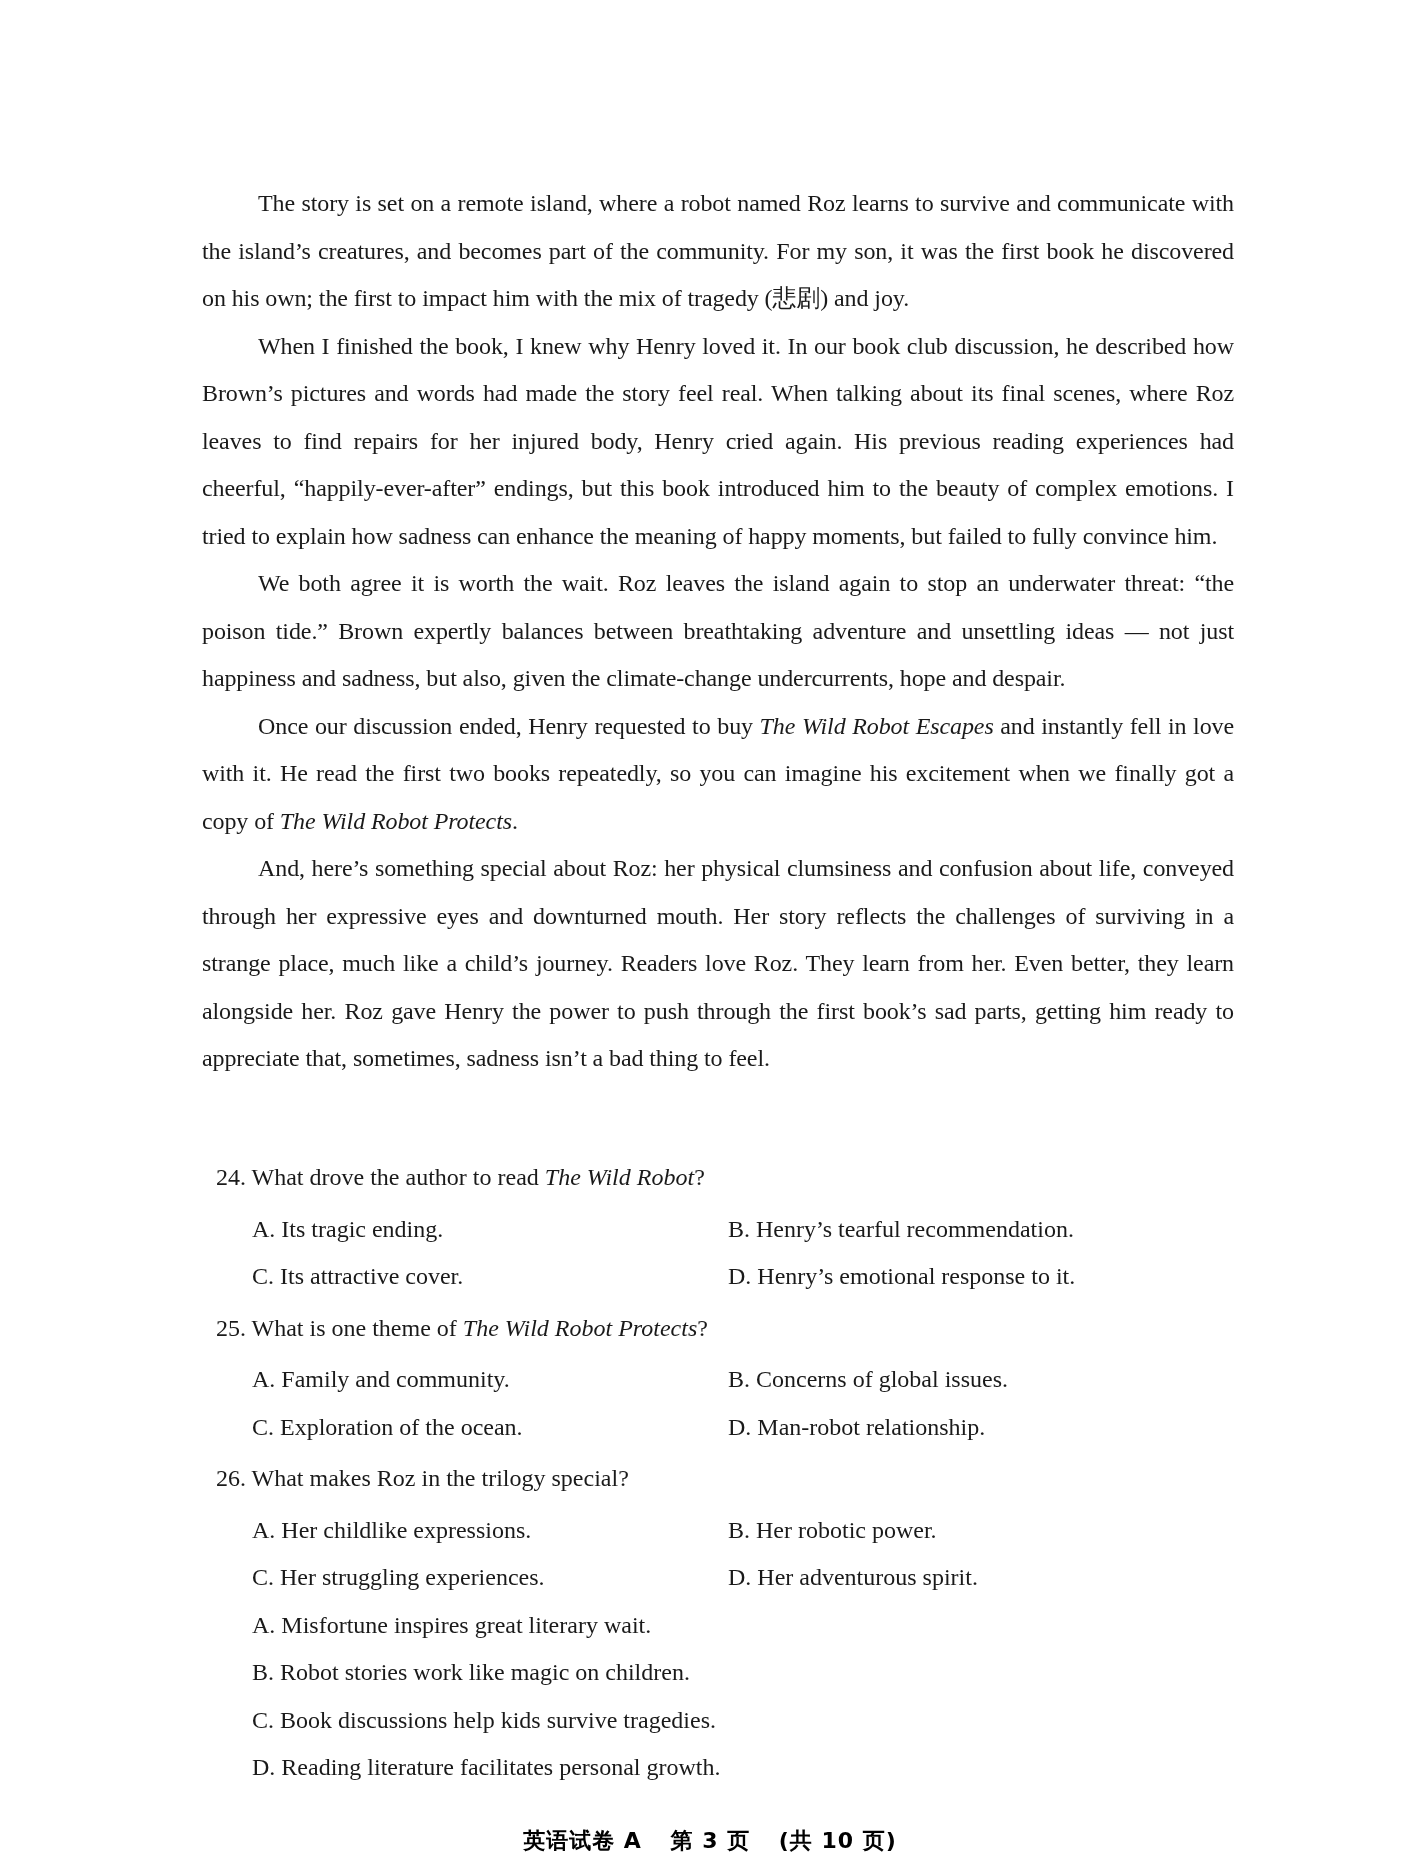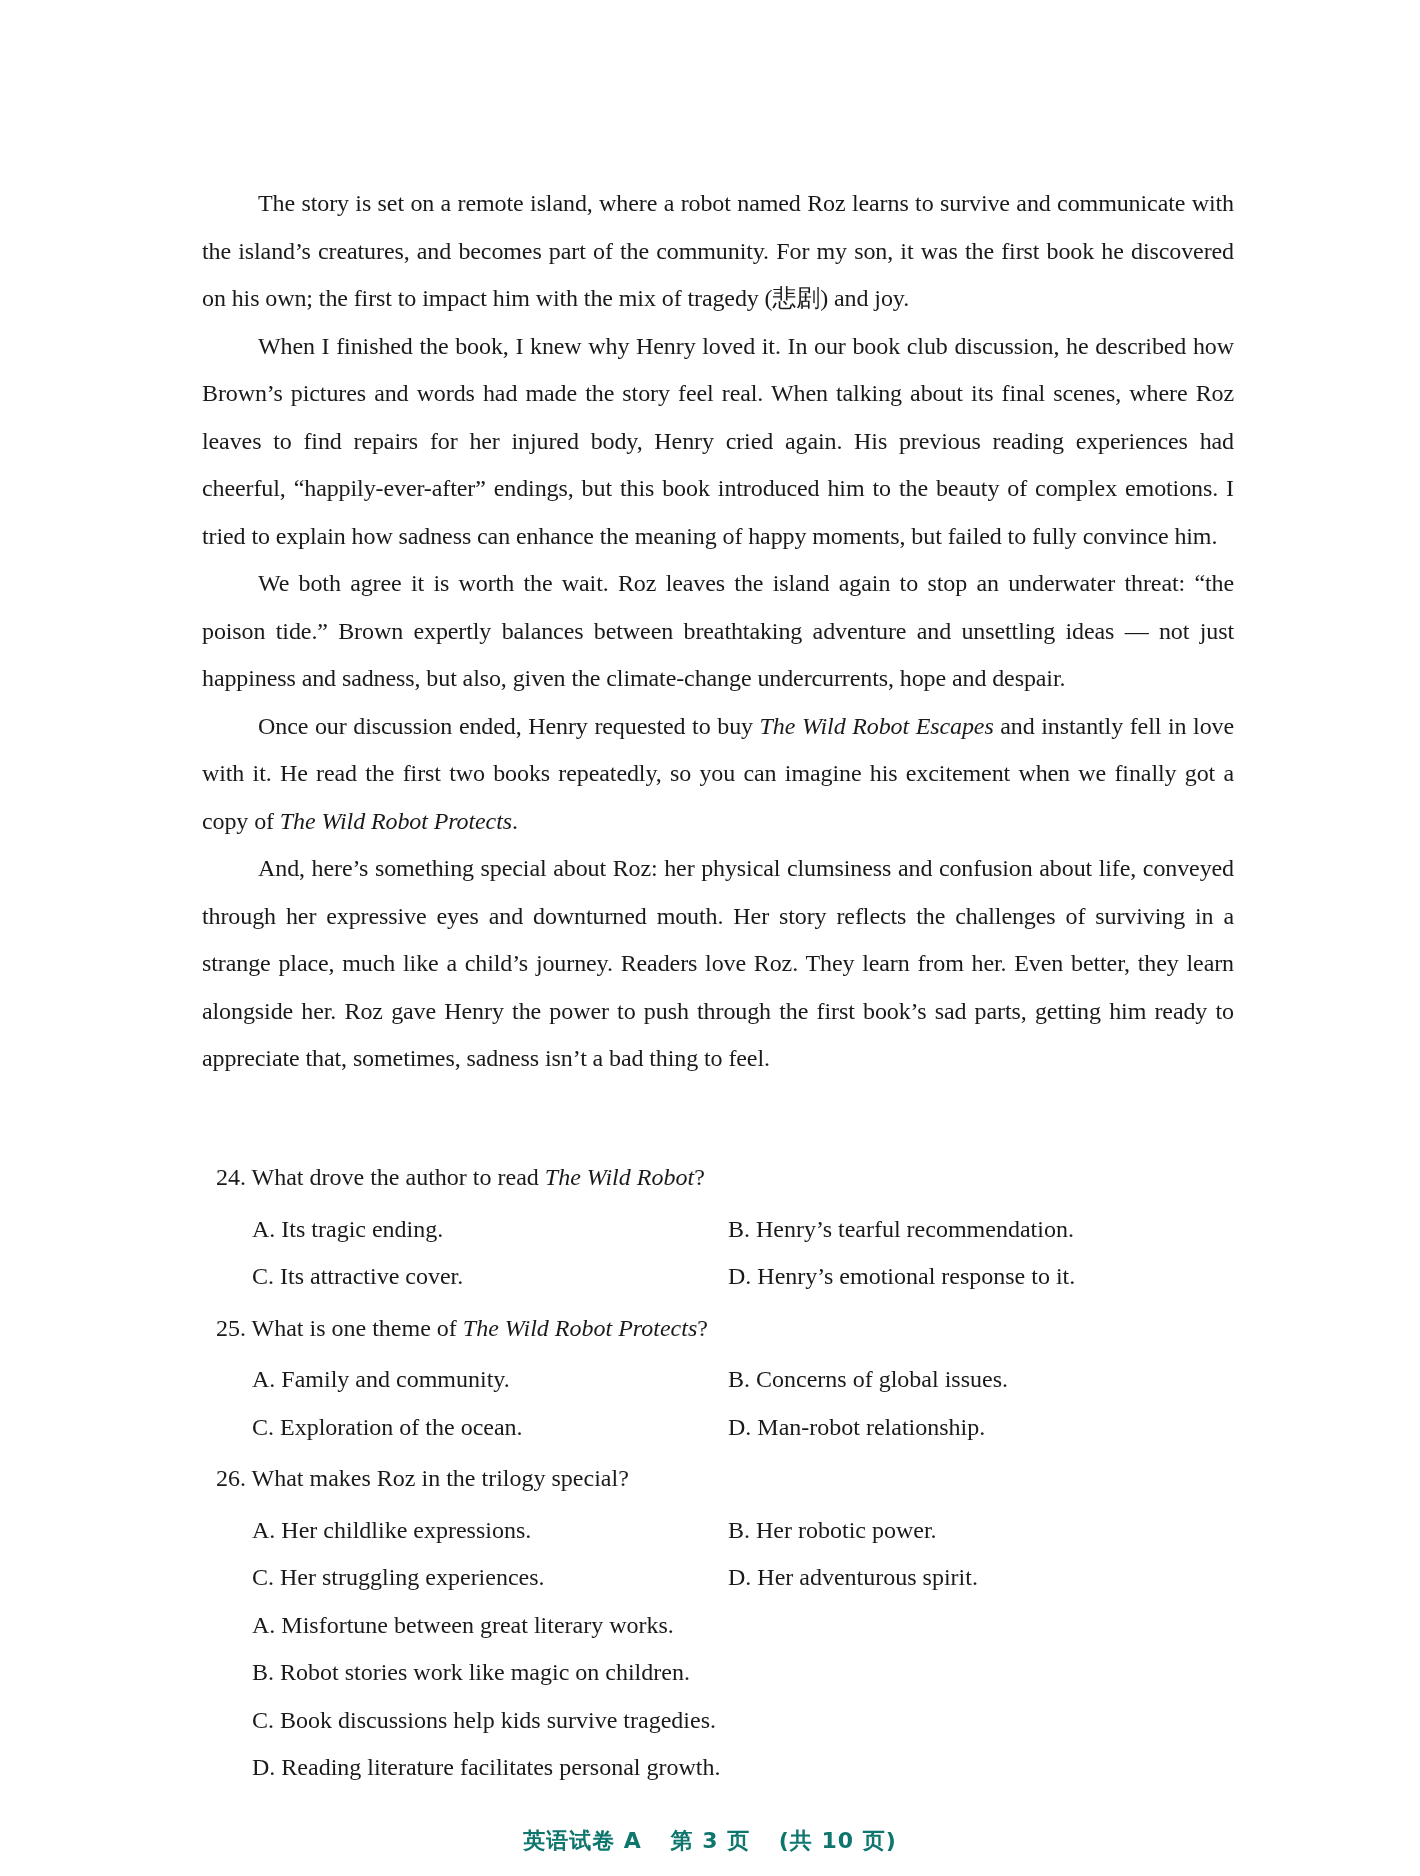--- a/index.html
+++ b/index.html
@@ -57,21 +57,21 @@
     }
     .footer {
       position: absolute;
       left: 0; right: 0;
       top: 1826px;
       text-align: center;
       font-family: "DejaVu Sans", sans-serif;
       font-size: 22px;
       font-weight: bold;
       letter-spacing: 1px;
-      color: #0f766e;
+      color: #000000;
     }
     .footer span { margin: 0 10px; }
   </style>
 </head>
 <body>
 
 <div class="page">
 
   <div class="passage">
     <p class="para"><span class="indent"></span><span>The story is set on a remote island, where a robot named Roz learns to survive and communicate with the island’s creatures, and becomes part of the community. For my son, it was the first book he discovered on his own; the first to impact him with the mix of tragedy (悲剧) and joy.</span></p>
@@ -114,21 +114,21 @@
       <div class="opts">
         <span class="opt">A. Her childlike expressions.</span>
         <span class="opt">B. Her robotic power.</span>
         <span class="opt">C. Her struggling experiences.</span>
         <span class="opt">D. Her adventurous spirit.</span>
       </div>
     </div>
 
     <div>
       <div class="opts single">
-        <span class="opt">A. Misfortune between great literary works.</span>
+        <span class="opt">A. Misfortune inspires great literary wait.</span>
         <span class="opt">B. Robot stories work like magic on children.</span>
         <span class="opt">C. Book discussions help kids survive tragedies.</span>
         <span class="opt">D. Reading literature facilitates personal growth.</span>
       </div>
     </div>
 
   </div>
 
   <div class="footer">
     <span>英语试卷 A</span>

